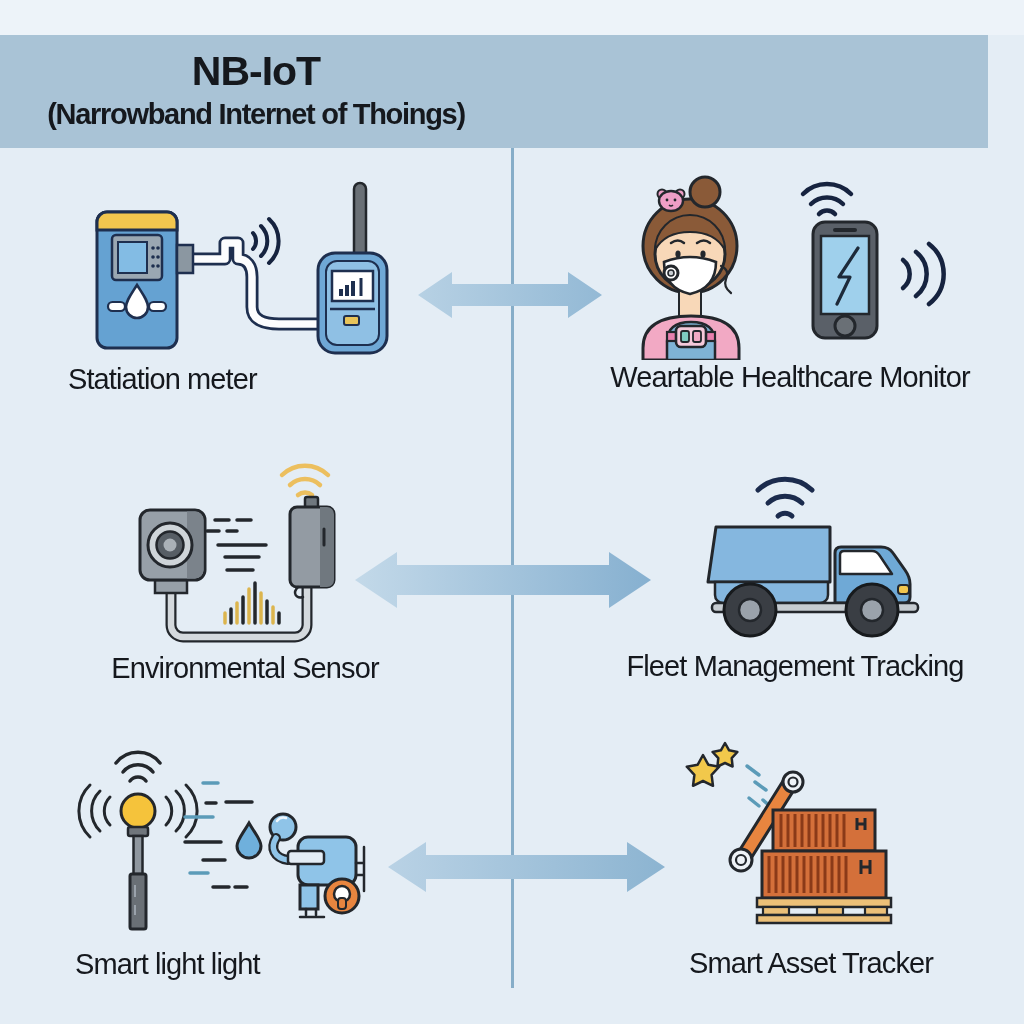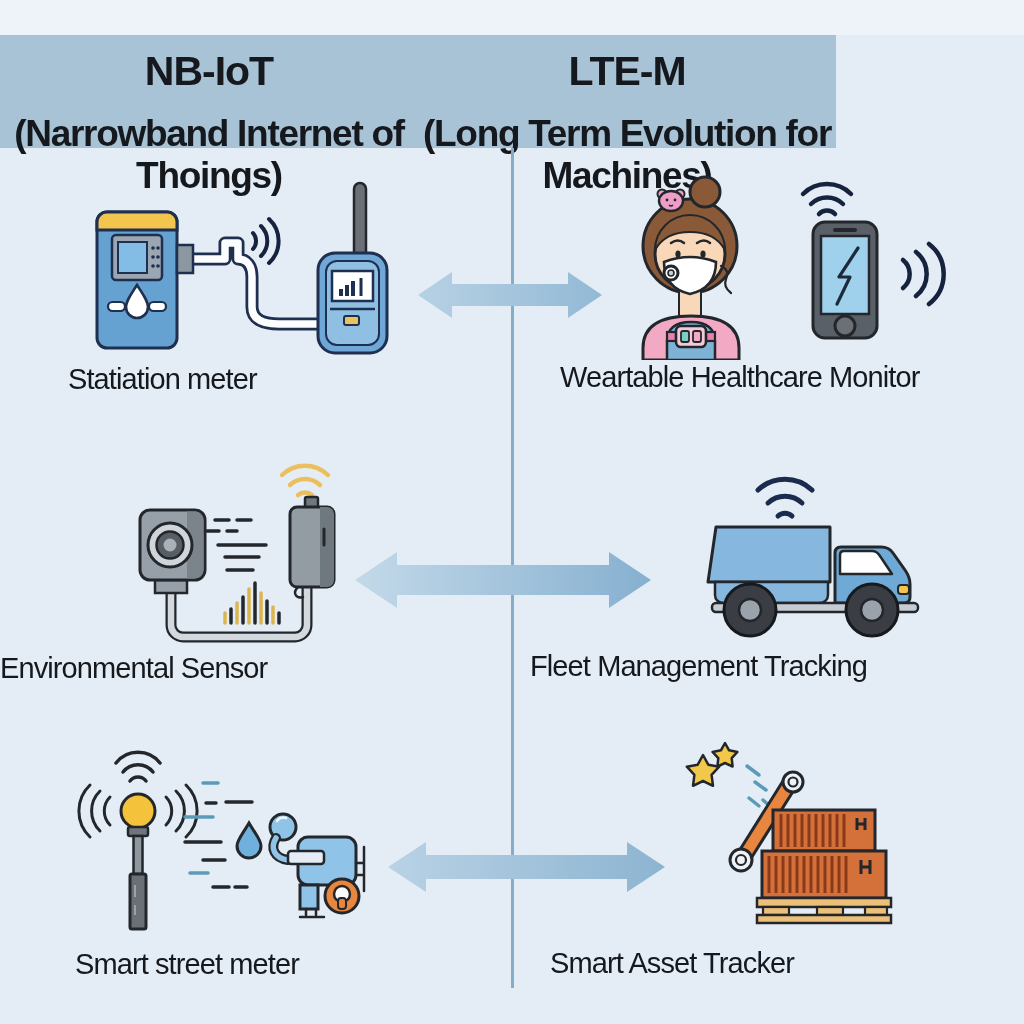--- a/index.html
+++ b/index.html
@@ -1,43 +1,39 @@
 <!DOCTYPE html>
 <html><head>
 <meta charset="utf-8">
 <style>
   html,body { margin:0; padding:0; }
   .canvas { position:relative; width:1024px; height:1024px; background:#e4edf5; overflow:hidden;
             font-family:"Liberation Sans",sans-serif; color:#15181d; }
   .top-strip { position:absolute; left:0; top:0; width:1024px; height:35px; background:#edf3f9; }
-  .header-band { position:absolute; left:0; top:35px; width:836px; height:113px; background:#a9c3d6; display:flex; }
+  .header-band { position:absolute; left:0; top:35px; width:988px; height:113px; background:#a9c3d6; display:flex; }
   .header-col { width:512px; text-align:center; padding-top:13px; }
   .h-title { font-size:41px; font-weight:700; letter-spacing:-1px; line-height:1.15; }
-  .h-sub { font-size:37px; font-weight:700; letter-spacing:-1.3px; margin-top:18px; }
+  .h-sub { font-size:29px; font-weight:700; letter-spacing:-1.3px; margin-top:3px; }
   .divider { position:absolute; left:511px; top:148px; width:3px; height:840px; background:#86adc8; }
   .fig { position:absolute; }
   .arrow { position:absolute; }
   .label { position:absolute; font-size:29px; font-weight:400; letter-spacing:-0.9px; white-space:nowrap; }
-  .label.centered { }
+  .label.centered { text-align:center; }
 </style>
 </head>
 <body>
 
 <div class="canvas">
 
   <div class="top-strip"></div>
 
   <div class="header-band">
     <div class="header-col">
       <div class="h-title">NB-IoT</div>
       <div class="h-sub">(Narrowband Internet of Thoings)</div>
-    </div>
-    <div class="header-col">
-      <div class="h-title">LTE-M</div>
-      <div class="h-sub">(Long Term Evolution for Machines)</div>
     </div>
   </div>
 
   <div class="divider"></div>
 
   <svg class="fig" style="left:90px;top:175px" width="310" height="185" viewBox="0 0 310 185">
     <g>
       <path d="M103,84 h32 v-16 h13 v16 c9,0 14,7 14,18 v30 c0,13 12,17 27,17 h46" fill="none" stroke="#1e2f4f" stroke-width="13" stroke-linejoin="round" stroke-linecap="round"></path>
       <path d="M103,84 h32 v-16 h13 v16 c9,0 14,7 14,18 v30 c0,13 12,17 27,17 h46" fill="none" stroke="#fcfdfe" stroke-width="7.5" stroke-linejoin="round" stroke-linecap="round"></path>
     </g>
@@ -317,16 +313,16 @@
           <stop offset="1" stop-color="#8cb4d1"></stop>
         </linearGradient>
       </defs>
     <polygon points="2,27 40,2 40,15 241,15 241,2 279,27 241,52 241,39 40,39 40,52" fill="url(#ag3)"></polygon>
   </svg>
 
   <div class="label" style="left:68px;top:363px">Statiation meter</div>
   <div class="label centered" style="left:560px;top:361px;width:460px">Weartable Healthcare Monitor</div>
   <div class="label centered" style="left:0px;top:652px;width:490px">Environmental Sensor</div>
   <div class="label centered" style="left:530px;top:650px;width:530px">Fleet Management Tracking</div>
-  <div class="label" style="left:75px;top:948px">Smart street meter</div>
+  <div class="label" style="left:75px;top:948px">Smart light light</div>
   <div class="label centered" style="left:550px;top:947px;width:522px">Smart Asset Tracker</div>
 
 </div>
 
 </body></html>

